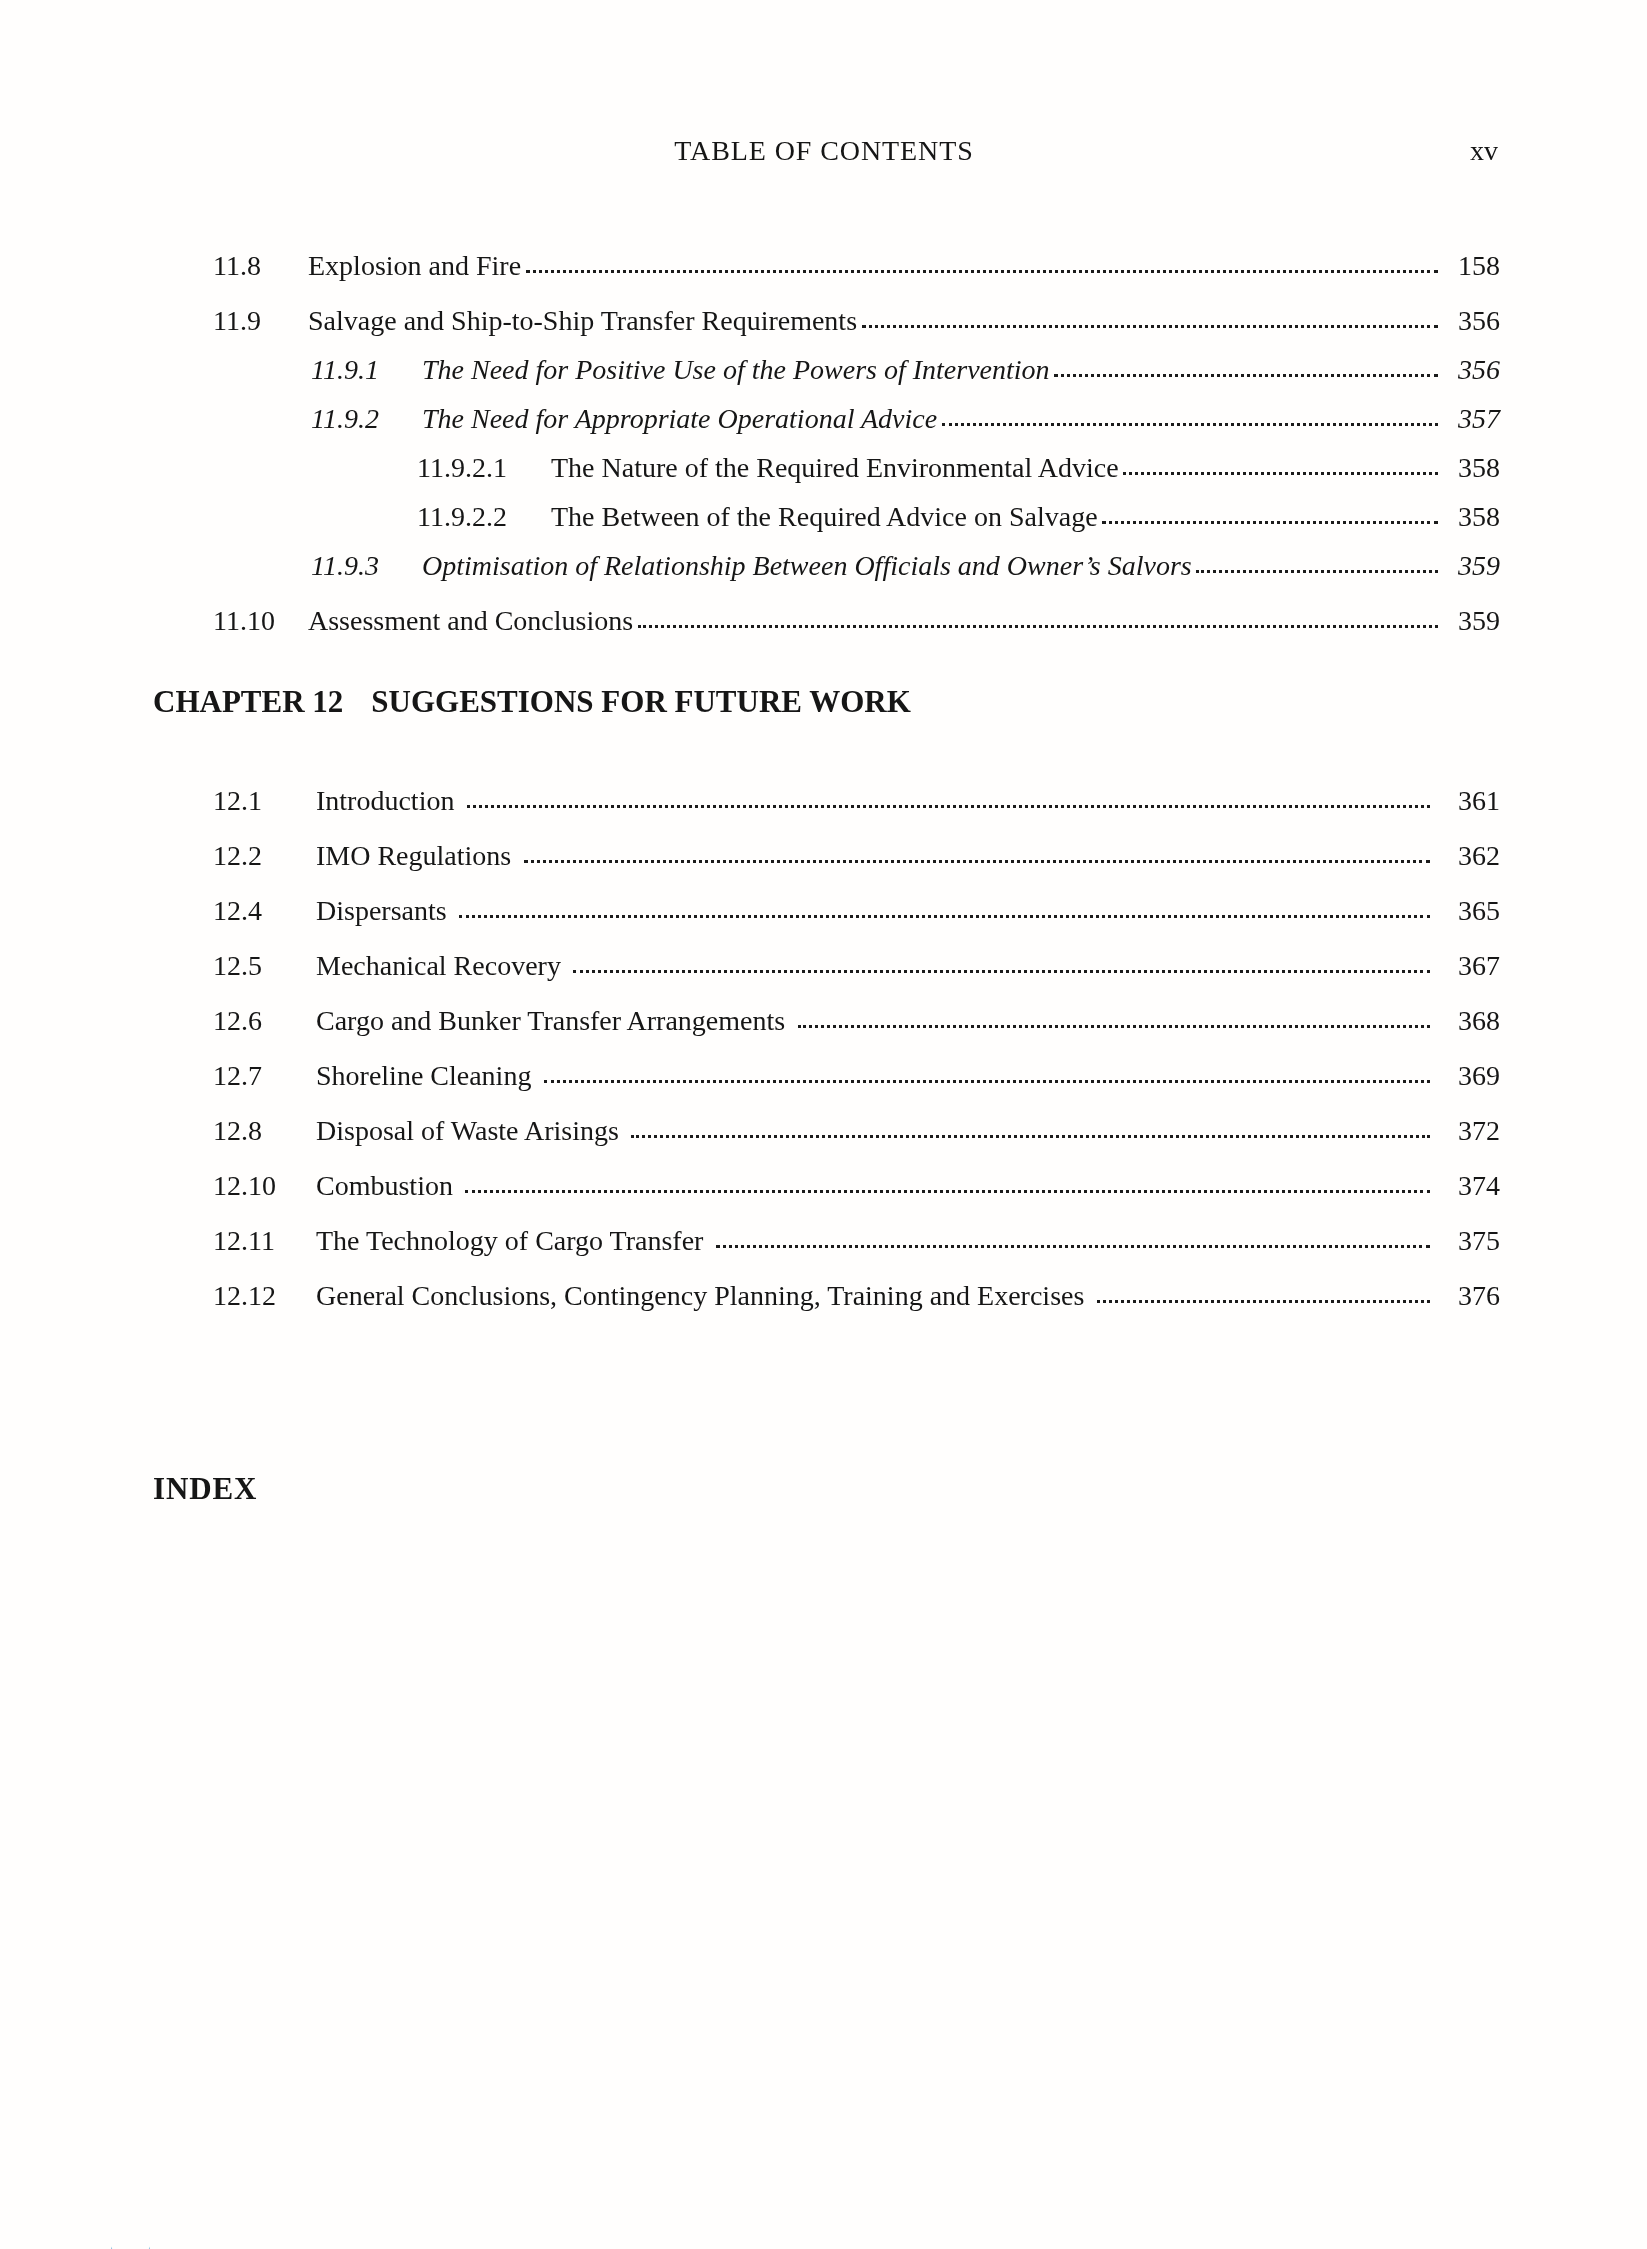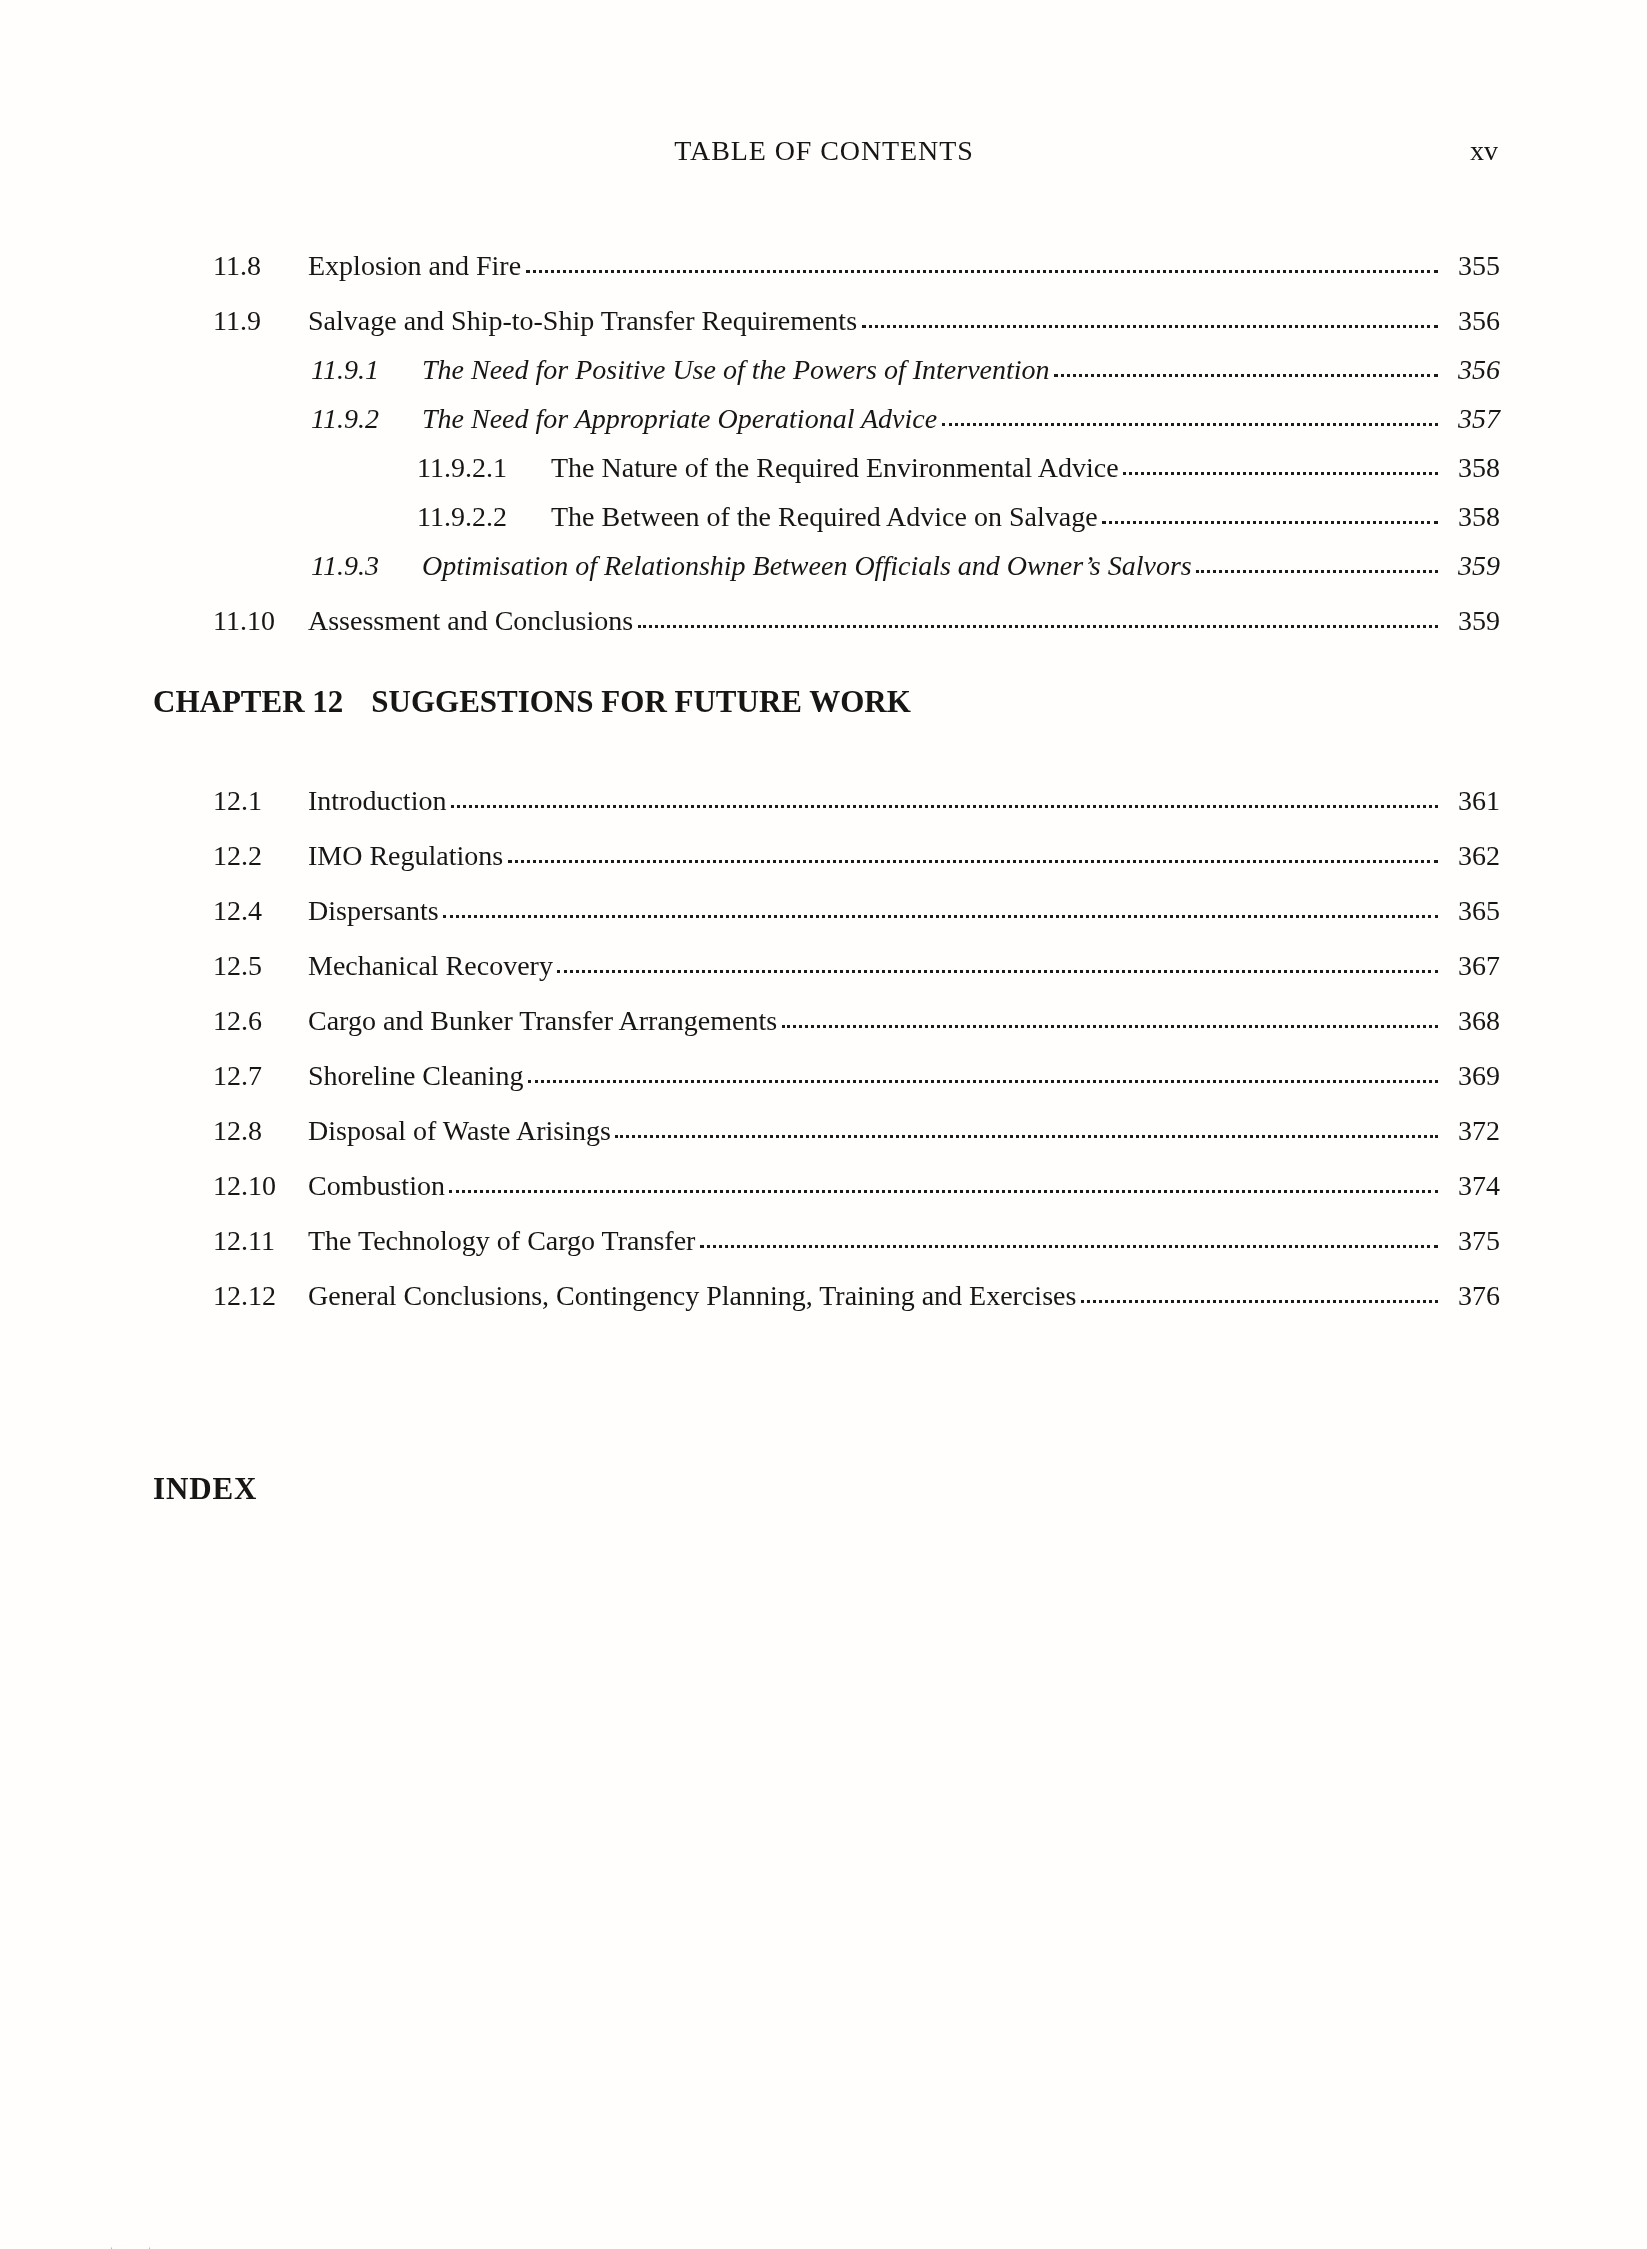--- a/index.html
+++ b/index.html
@@ -18,21 +18,21 @@
   .hdr-page{position:absolute;right:150px;top:0;}
 
   
   .toc{position:absolute;left:204px;right:148px;margin-left:9px;}
   .sec11{top:225px;}
   .sec12{top:760px;}
   .row{display:flex;align-items:flex-end;font-size:28px;line-height:1.05;}
   .sec11 .row.level-0{height:55px;}
   .sec11 .row.level-1,
   .sec11 .row.level-2{height:49px;}
-  .sec12 .row{height:55px;}
+  .sec12 .row{height:55px;gap:8px;}
   .row .num{flex:0 0 auto;white-space:nowrap;}
   .level-0 .num{width:95px;}
   .level-1{padding-left:98px;font-style:italic;}
   .level-1 .num{width:111px;}
   .level-2{padding-left:204px;}
   .level-2 .num{width:134px;}
   .row .title{flex:0 0 auto;white-space:nowrap;}
   .row .leader{
     flex:1 1 auto;
     border-bottom:3.1px dotted #1b1b1b;
@@ -64,21 +64,21 @@
   <div class="hdr">
     <div class="hdr-title">TABLE OF CONTENTS</div>
     <div class="hdr-page">xv</div>
   </div>
 
   <div class="toc sec11" id="sec11">
       <div class="row level-0">
         <span class="num">11.8</span>
         <span class="title">Explosion and Fire</span>
         <span class="leader"></span>
-        <span class="pg">355</span>
+        <span class="pg">158</span>
       </div>
       <div class="row level-0">
         <span class="num">11.9</span>
         <span class="title">Salvage and Ship-to-Ship Transfer Requirements</span>
         <span class="leader"></span>
         <span class="pg">356</span>
       </div>
       <div class="row level-1">
         <span class="num">11.9.1</span>
         <span class="title">The Need for Positive Use of the Powers of Intervention</span>

